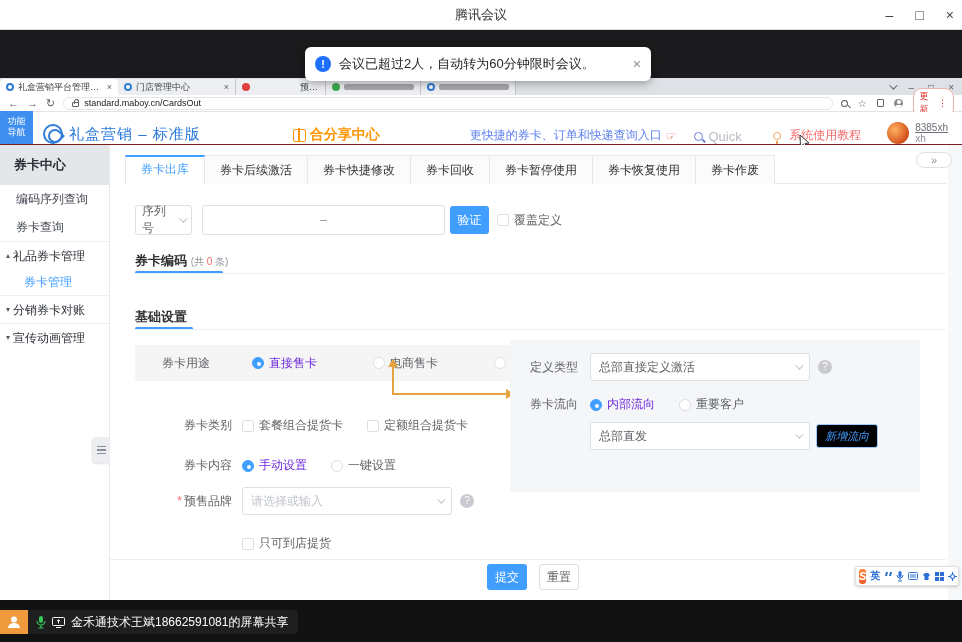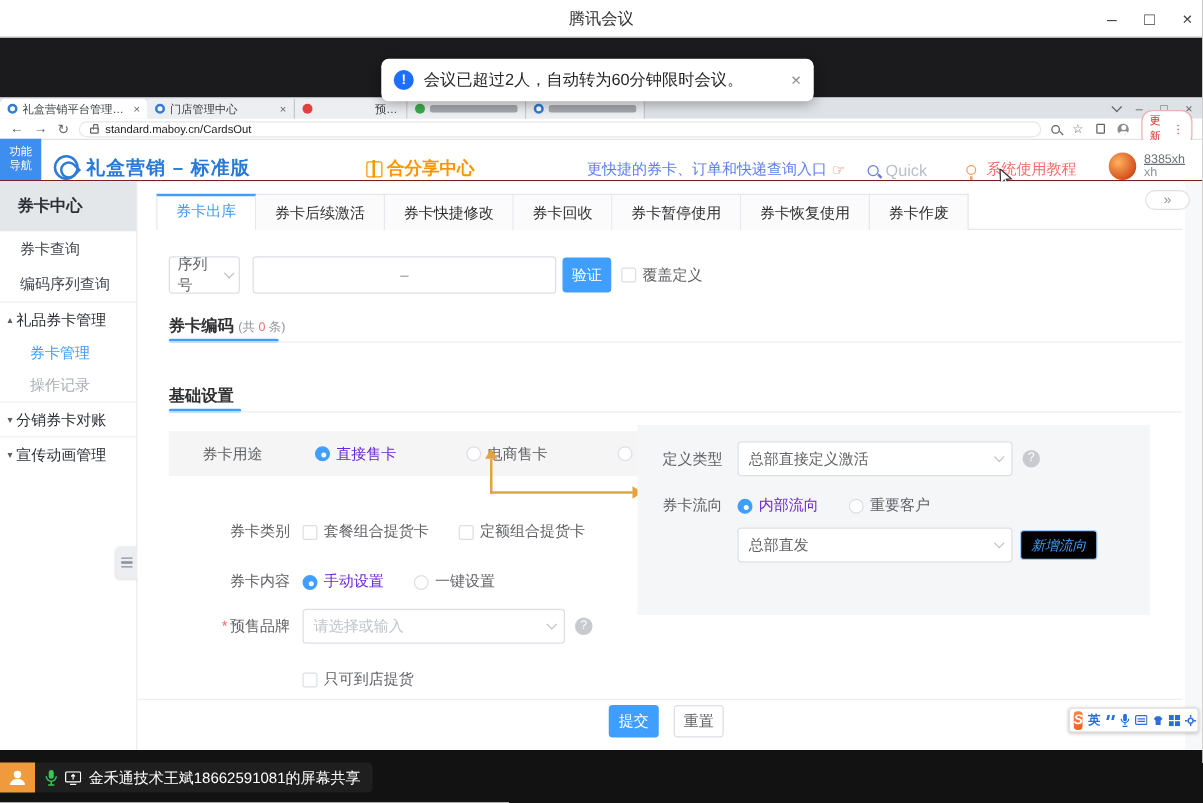--- a/index.html
+++ b/index.html
@@ -48,21 +48,21 @@
   .person-ico:before { content:""; position:absolute; left:2.5px; top:1.5px; width:4px; height:4px; background:#fff; border-radius:50%; }
   .person-ico:after { content:""; position:absolute; left:0.5px; top:6px; width:8px; height:4px; background:#fff; border-radius:3px 3px 0 0; }
   .star-ico { color:#5f6368; font-size:10px; }
   .update-pill { display:flex; align-items:center; gap:3px; border:1px solid #ecb2ae; border-radius:9px; padding:1px 6px; color:#d93025; font-size:9px; background:#fff; }
 
   
   .appheader { position:absolute; left:0; top:34px; width:962px; height:33px; background:#fff; border-bottom:1px solid #7f1d1d; display:flex; align-items:flex-end; }
   .nav-toggle { width:33px; height:33px; background:#3e8ef0; color:#fff; font-size:9px; line-height:11px; text-align:center; padding-top:5px; flex:0 0 33px; }
   .logo-ring { width:20px; height:20px; border:2px solid #2f7bd8; border-radius:50%; margin:0 6px 0 10px; position:relative; }
   .logo-ring:before { content:""; position:absolute; left:3px; top:3px; width:10px; height:10px; border:2px solid #2f7bd8; border-radius:50% 0 50% 50%; transform:rotate(45deg); }
-  .brand { font-size:15px; font-weight:bold; color:#2878d8; letter-spacing:1px;margin-top:32px; }
+  .brand { font-size:15px; font-weight:normal; color:#2878d8; letter-spacing:1px;margin-top:32px; }
   .share-center { display:flex; align-items:center; gap:4px; margin-left:92px; color:#ff9500; font-weight:bold; font-size:14px; }
   .gift-ico { width:13px; height:13px; border:1.5px solid #ff9500; border-radius:2px; position:relative; }
   .gift-ico:before { content:""; position:absolute; left:4px; top:-2px; width:2px; height:14px; background:#ff9500; }
   .quick-link { margin-left:90px; font-size:12px; color:#5b7ff0; display:flex; align-items:center; gap:4px; }
   .pointer-glyph { color:#e06a5a; font-size:12px; }
   .quick-box { margin-left:18px; display:flex; align-items:center; gap:5px; color:#b9bdc6; font-size:13px; }
   .mag-blue { width:9px; height:9px; border:1.6px solid #6a7bd8; border-radius:50%; position:relative; }
   .mag-blue:after { content:""; position:absolute; left:7px; top:7px; width:4px; height:1.6px; background:#6a7bd8; transform:rotate(45deg); }
   .tutorial { margin-left:auto; display:flex; align-items:center; gap:8px; color:#f56c6c; font-size:12px; position:relative; }
   .bulb { width:8px; height:8px; border-radius:50%; border:1.3px solid #f5a05a; position:relative; }
@@ -257,28 +257,27 @@
       </div>
       <span class="avatar"></span>
       <div class="user-col">
         <div class="user-name">8385xh</div>
         <div>xh</div>
       </div>
     </div>
 
     <div class="sidebar">
       <div class="s-title">券卡中心</div>
+      <div class="s-item">编码序列查询</div>
       <div class="s-item">券卡查询</div>
-      <div class="s-item">编码序列查询</div>
       <div class="s-group">
         <span class="tri">▴</span>
         <span>礼品券卡管理</span>
       </div>
       <div class="s-sub active">券卡管理</div>
-      <div class="s-sub muted">操作记录</div>
       <div class="s-group">
         <span class="tri">▾</span>
         <span>分销券卡对账</span>
       </div>
       <div class="s-group">
         <span class="tri">▾</span>
         <span>宣传动画管理</span>
       </div>
       <div class="side-handle">
           <i></i>

